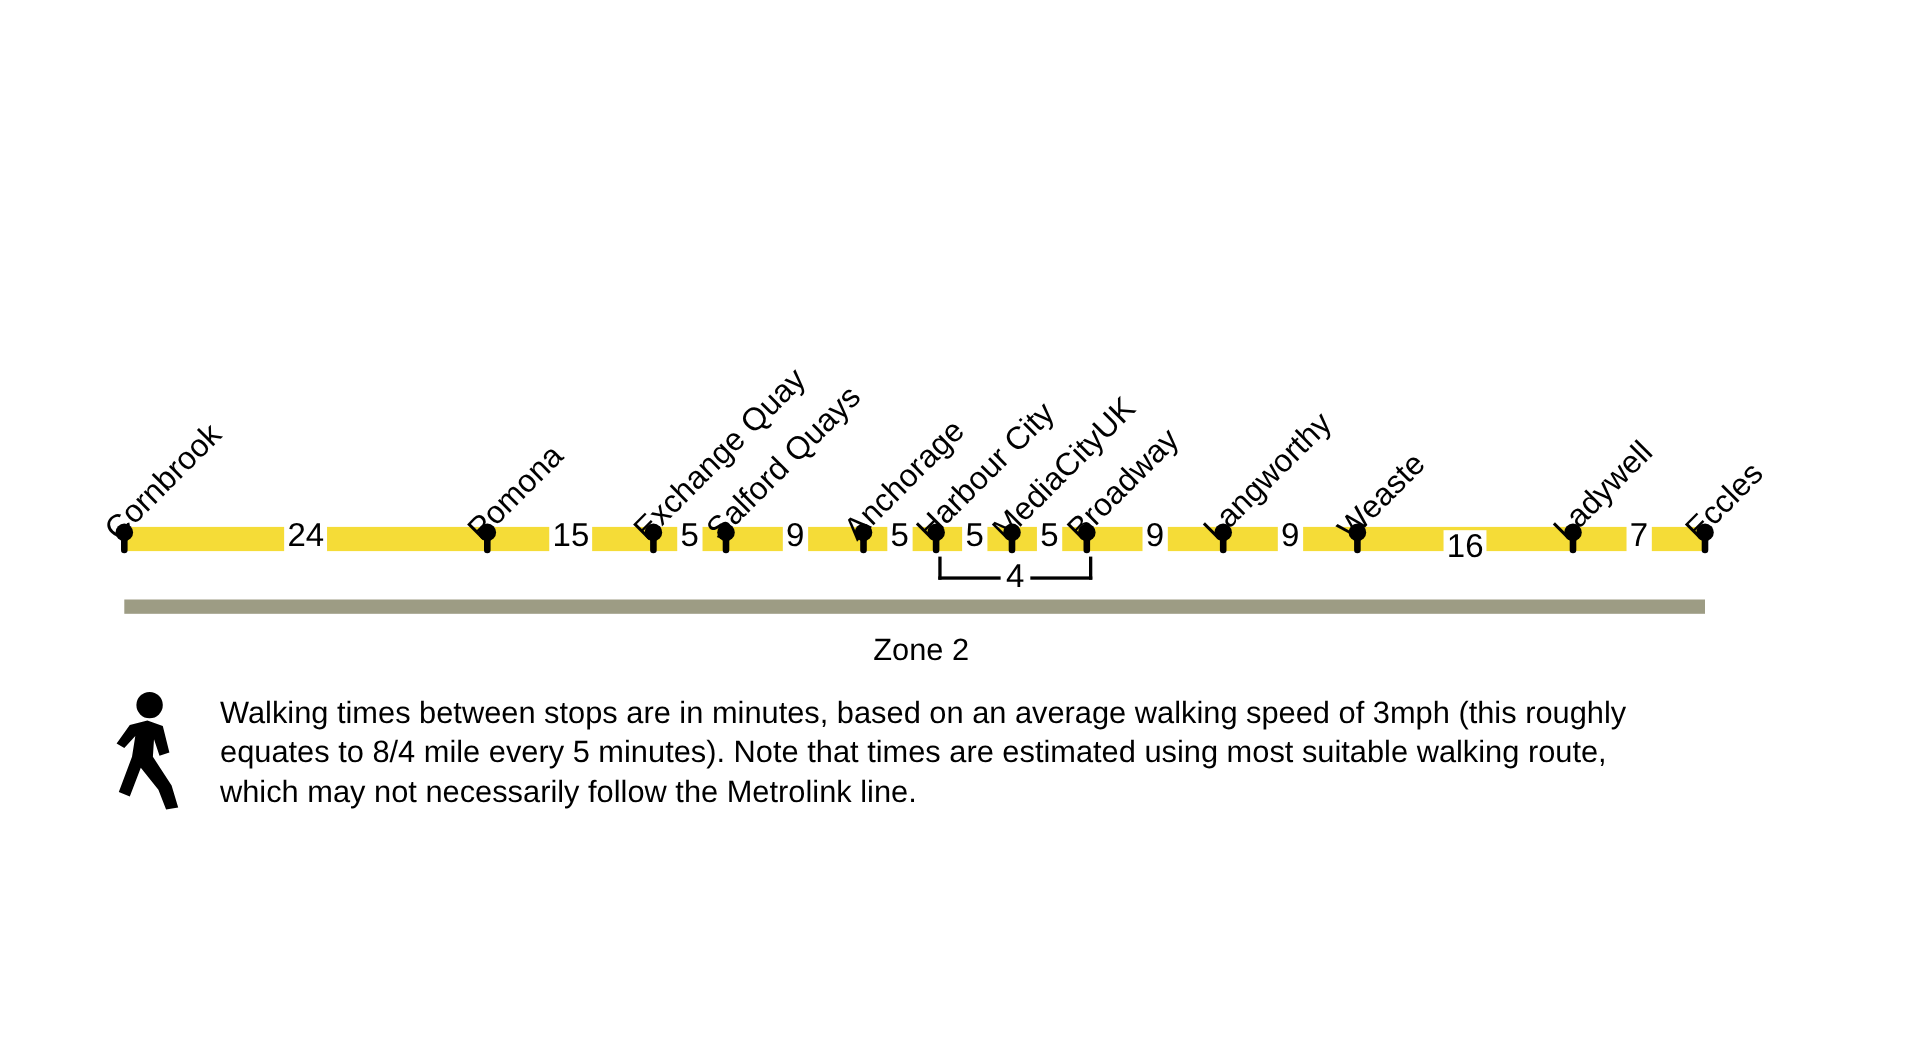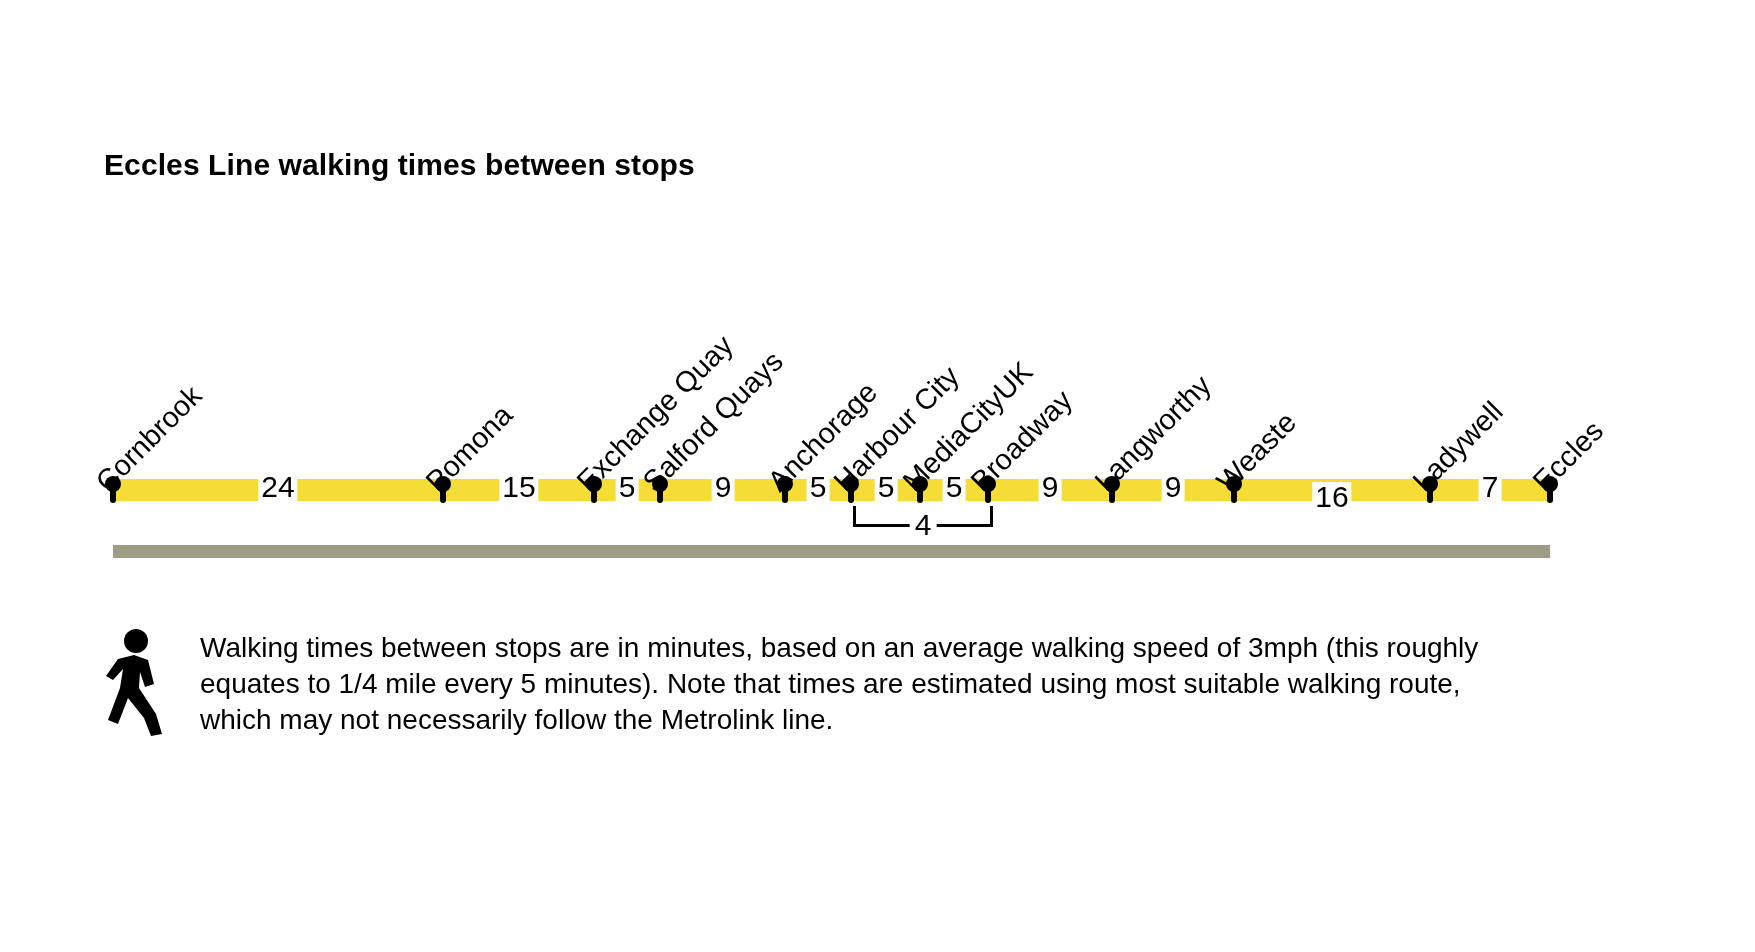--- a/index.html
+++ b/index.html
@@ -164,21 +164,20 @@
     top: 628px;
     width: 70px;
     height: 110px;
   }
 </style>
 </head>
 <body>
 
 <div id="page">
 
-  <div class="title">Eccles Line walking times between stops</div>
 
   <div class="diagram">
 
     <div class="line-bar"></div>
 
     <div class="stop" style="left:113px;">
         <div class="head"></div>
         <div class="tail"></div>
       </div>
     <div class="stop" style="left:443px;">
@@ -252,21 +251,24 @@
     <div class="time" style="left:1490px;">7</div>
 
     <div class="bracket" style="left:853px; width:140px;">
       <div class="lft"></div>
       <div class="rgt"></div>
       <div class="bar"></div>
       <div class="val">4</div>
     </div>
 
     <div class="zone-bar"></div>
+    <div class="zone-label">
+      <span>Zone 2</span>
+    </div>
   </div>
 
   <svg class="walker" viewBox="0 0 70 110">
     <circle cx="32" cy="13" r="12" fill="#000"></circle>
     <path d="M30 27 L44 32 L50 56 L41 59 L36 44 L35 60 L52 86 L58 106 L47 108 L40 90 L24 70 L14 96 L4 92 L16 60 L19 41 L9 52 L2 48 L14 31 Z" fill="#000"></path>
   </svg>
-  <div class="footnote">Walking times between stops are in minutes, based on an average walking speed of 3mph (this roughly equates to 1/4 mile every 5 minutes). Note that times are estimated using most suitable walking route, which may not necessarily follow the Metrolink line.</div>
+  <div class="footnote">Walking times between stops are in minutes, based on an average walking speed of 3mph (this roughly equates to 8/4 mile every 5 minutes). Note that times are estimated using most suitable walking route, which may not necessarily follow the Metrolink line.</div>
 
 </div>
 
 </body></html>

